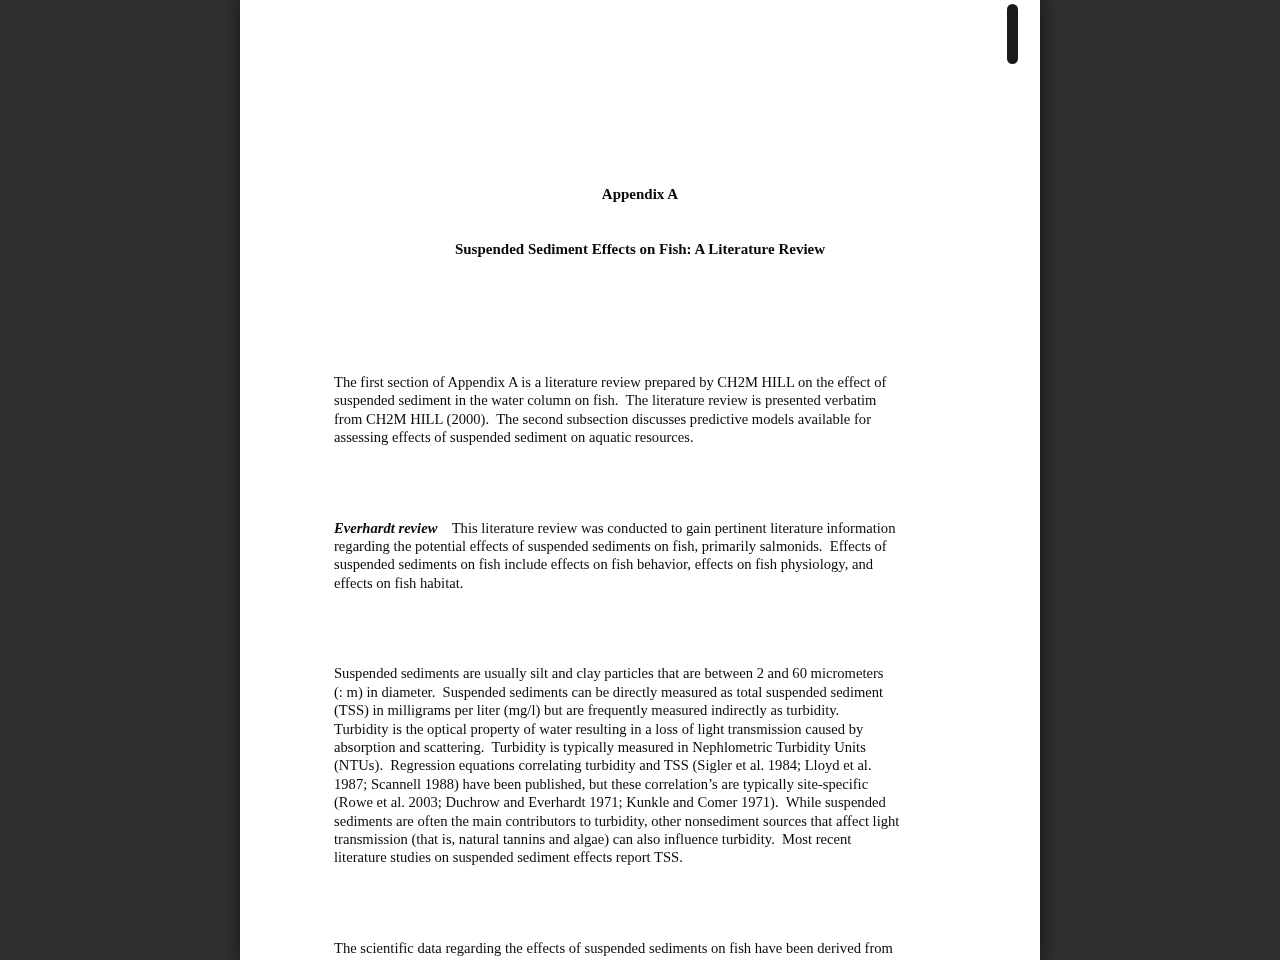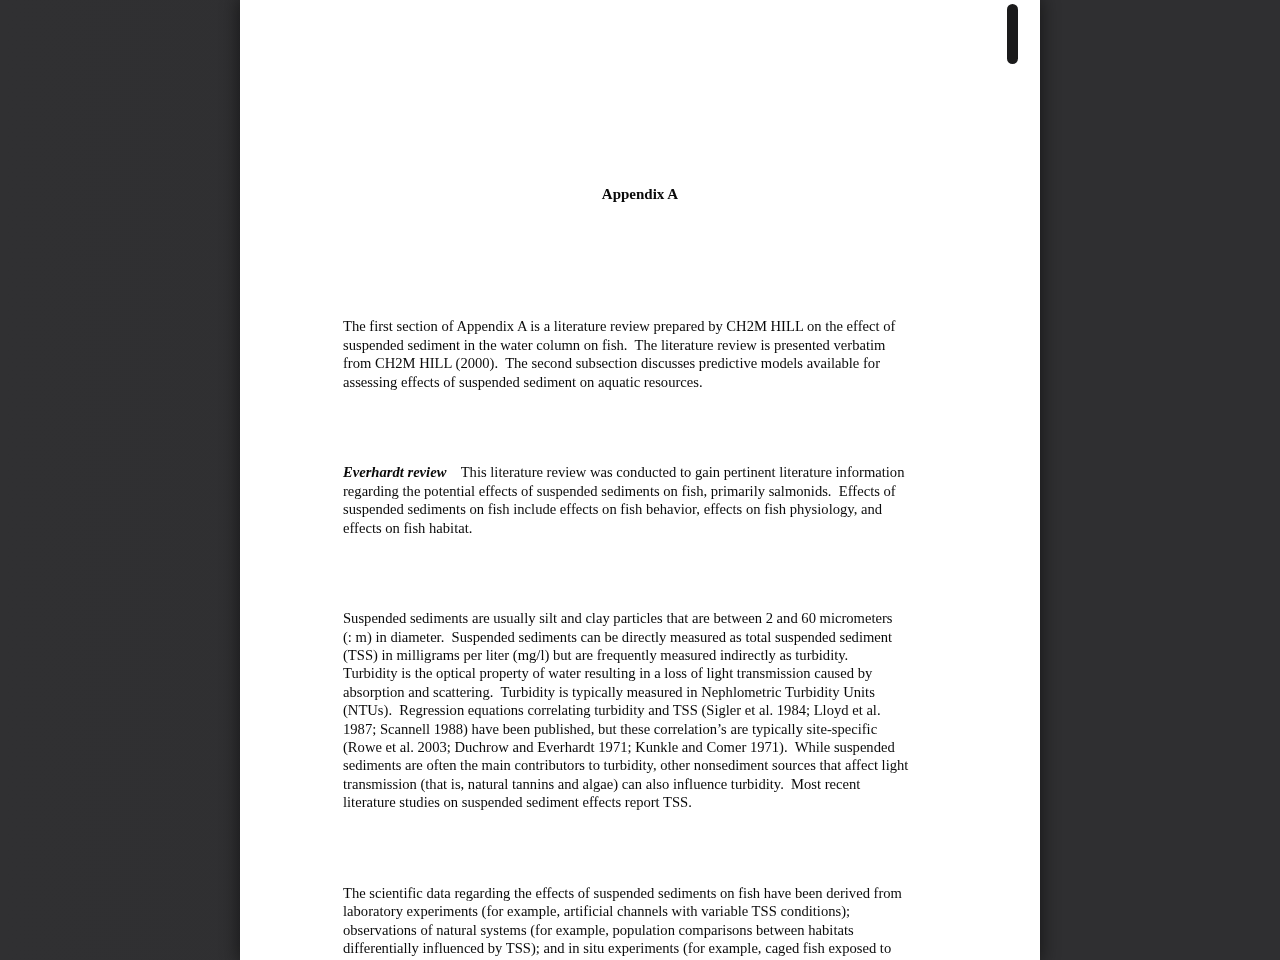--- a/index.html
+++ b/index.html
@@ -38,21 +38,21 @@
   }
   .title-line {
     text-align: center;
     font-weight: bold;
     font-size: 15px;
   }
   .title-block {
     margin: 0 0 22px 0;
   }
   .para {
-    margin: 0 0 17px 9px;
+    margin: 0 0 17px 0;
   }
   .para-lead {
     font-weight: bold;
     font-style: italic;
   }
   .scrollbar {
     position: absolute;
     right: 0;
     top: 0;
     width: 16px;
@@ -71,20 +71,21 @@
 </head>
 <body>
 
 <div class="viewer">
 
   <div class="doc-page">
     <div class="doc-content">
 
       <div class="title-block">
         <div class="title-line">Appendix A</div>
+        <div class="title-line">Suspended Sediment Effects on Fish: A Literature Review</div>
       </div>
 
       <div class="para">The first section of Appendix A is a literature review prepared by CH2M HILL on the effect of
 suspended sediment in the water column on fish.  The literature review is presented verbatim
 from CH2M HILL (2000).  The second subsection discusses predictive models available for
 assessing effects of suspended sediment on aquatic resources.</div>
 
       <div class="para"><span class="para-lead">Everhardt review</span><span>    This literature review was conducted to gain pertinent literature information
 regarding the potential effects of suspended sediments on fish, primarily salmonids.  Effects of
 suspended sediments on fish include effects on fish behavior, effects on fish physiology, and

